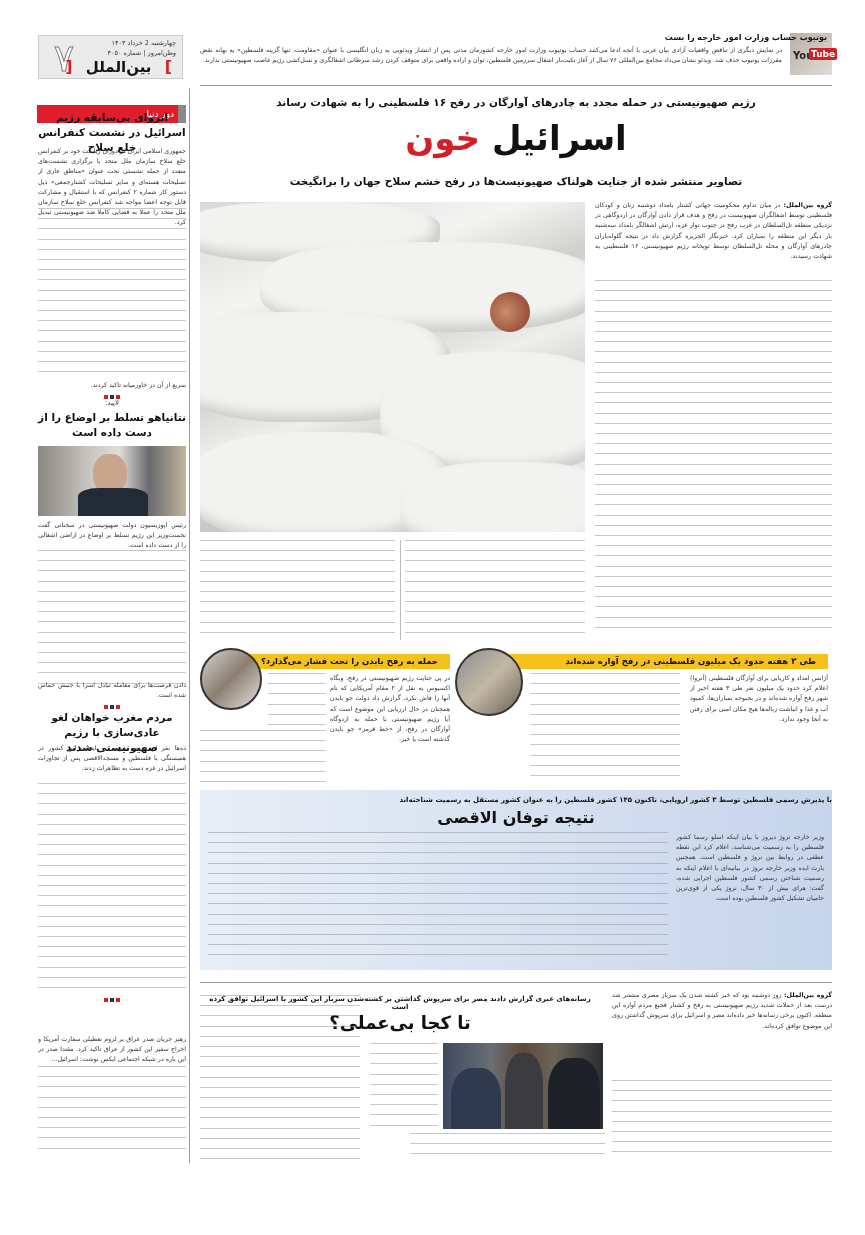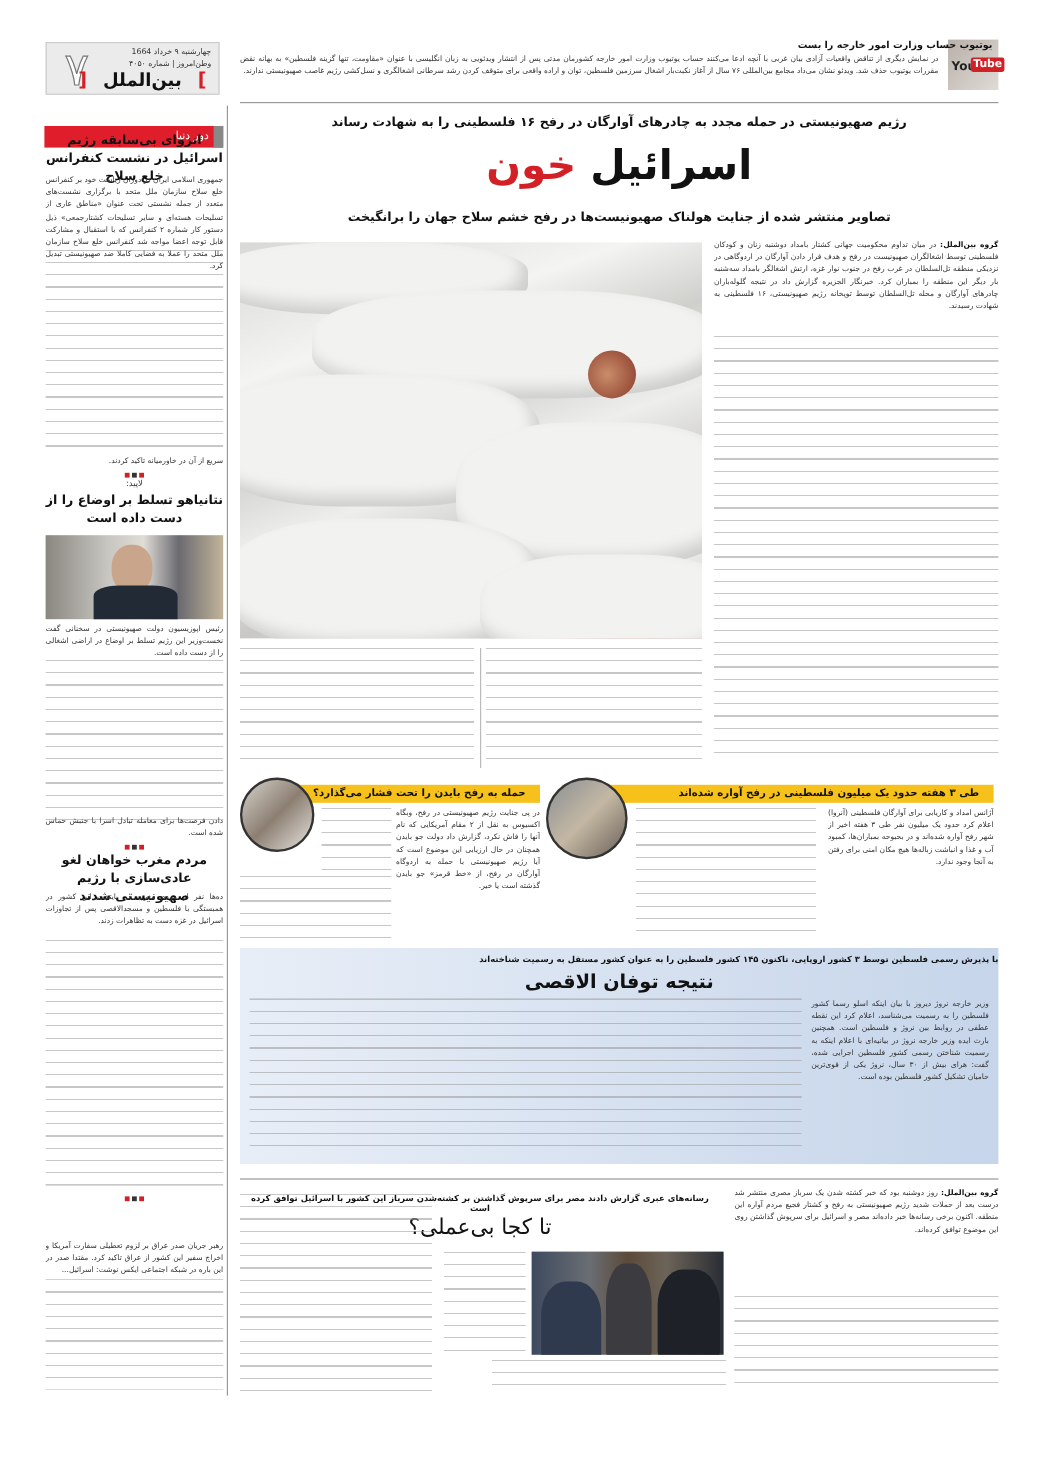--- a/index.html
+++ b/index.html
@@ -46,32 +46,32 @@
 .col{position:absolute;background:repeating-linear-gradient(to bottom,#999 0,#999 1px,transparent 1px,transparent 10.2px);opacity:.55}
 
 .ybar{position:absolute;height:15px;background:#f5c11a;font-weight:bold;font-size:8.5px;line-height:15px;color:#111;text-align:right;padding-right:12px;direction:rtl}
 .circle-photo{position:absolute;border-radius:50%;border:2px solid #333;overflow:hidden}
 
 #bluebox{left:200px;top:790px;width:632px;height:180px;background:linear-gradient(90deg,#e8eef7,#c6d5ea)}
 #blue-kicker{left:0;top:6px;width:100%;text-align:center;font-size:7px;font-weight:bold;color:#111}
 #blue-title{left:0;top:18px;width:100%;text-align:center;font-size:16px;font-weight:900;color:#111}
 
 #bot-kicker{left:200px;top:995px;width:400px;text-align:center;font-size:7px;font-weight:bold;color:#111}
-#bot-title{left:200px;top:1012px;width:400px;text-align:center;font-size:18px;font-weight:400;color:#111}
+#bot-title{left:200px;top:1012px;width:400px;text-align:center;font-size:18px;font-weight:700;color:#111}
 #bot-photo{left:443px;top:1043px;width:160px;height:86px;background:linear-gradient(90deg,#3d4a5e 0%,#6a6e74 30%,#5b4a3a 50%,#6c6458 70%,#2a2d35 100%);overflow:hidden}
 .person{position:absolute;border-radius:40% 40% 10% 10%}
 .vrule{position:absolute;width:1px;background:#bbb}
 .red-sq{display:inline-block;width:4px;height:4px;background:#d32027;margin:0 1px}
 </style>
 </head>
 <body>
 
 <div id="masthead" class="abs">
   <div id="pagenum" class="abs">۷</div>
-  <div id="mh-date" class="abs rtl">چهارشنبه ۹ خرداد 1664</div>
+  <div id="mh-date" class="abs rtl">چهارشنبه 2 خرداد ۱۴۰۳</div>
   <div id="mh-issue" class="abs rtl">وطن‌امروز | شماره ۴۰۵۰</div>
   <div id="mh-section" class="abs rtl">
     <span class="bracket">]</span>
     <span style="margin:0 8px">بین‌الملل</span>
     <span class="bracket">[</span>
   </div>
 </div>
 
 <div id="yt-thumb" class="abs"></div>
 <div id="yt-you" class="abs">You</div>

